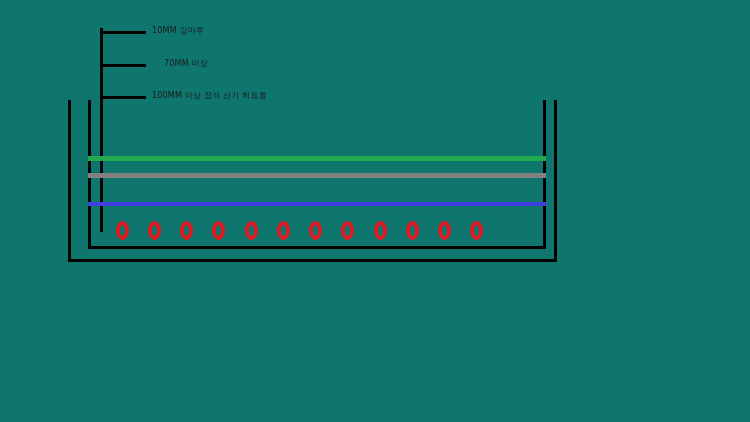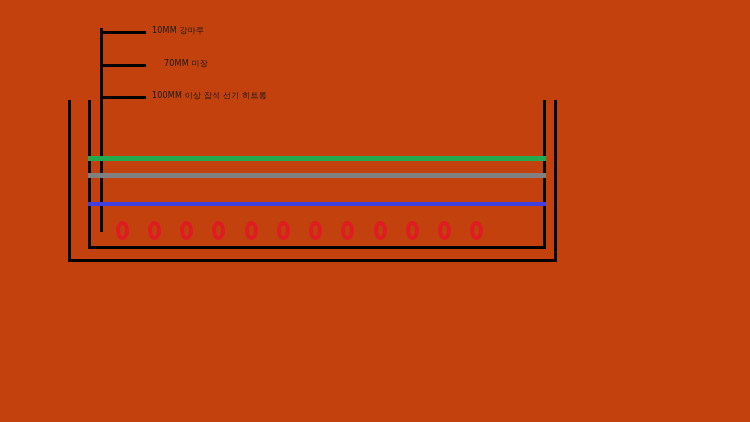--- a/index.html
+++ b/index.html
@@ -8,21 +8,21 @@
     padding: 0;
     background: #ffffff;
   }
   body {
     font-family: "Liberation Sans", "DejaVu Sans", sans-serif;
   }
   #canvas {
     position: relative;
     width: 750px;
     height: 422px;
-    background: #c2410c;
+    background: #0f766e;
     overflow: hidden;
   }
   
   .hline {
     position: absolute;
     background: #000000;
   }
   .vline {
     position: absolute;
     background: #000000;

